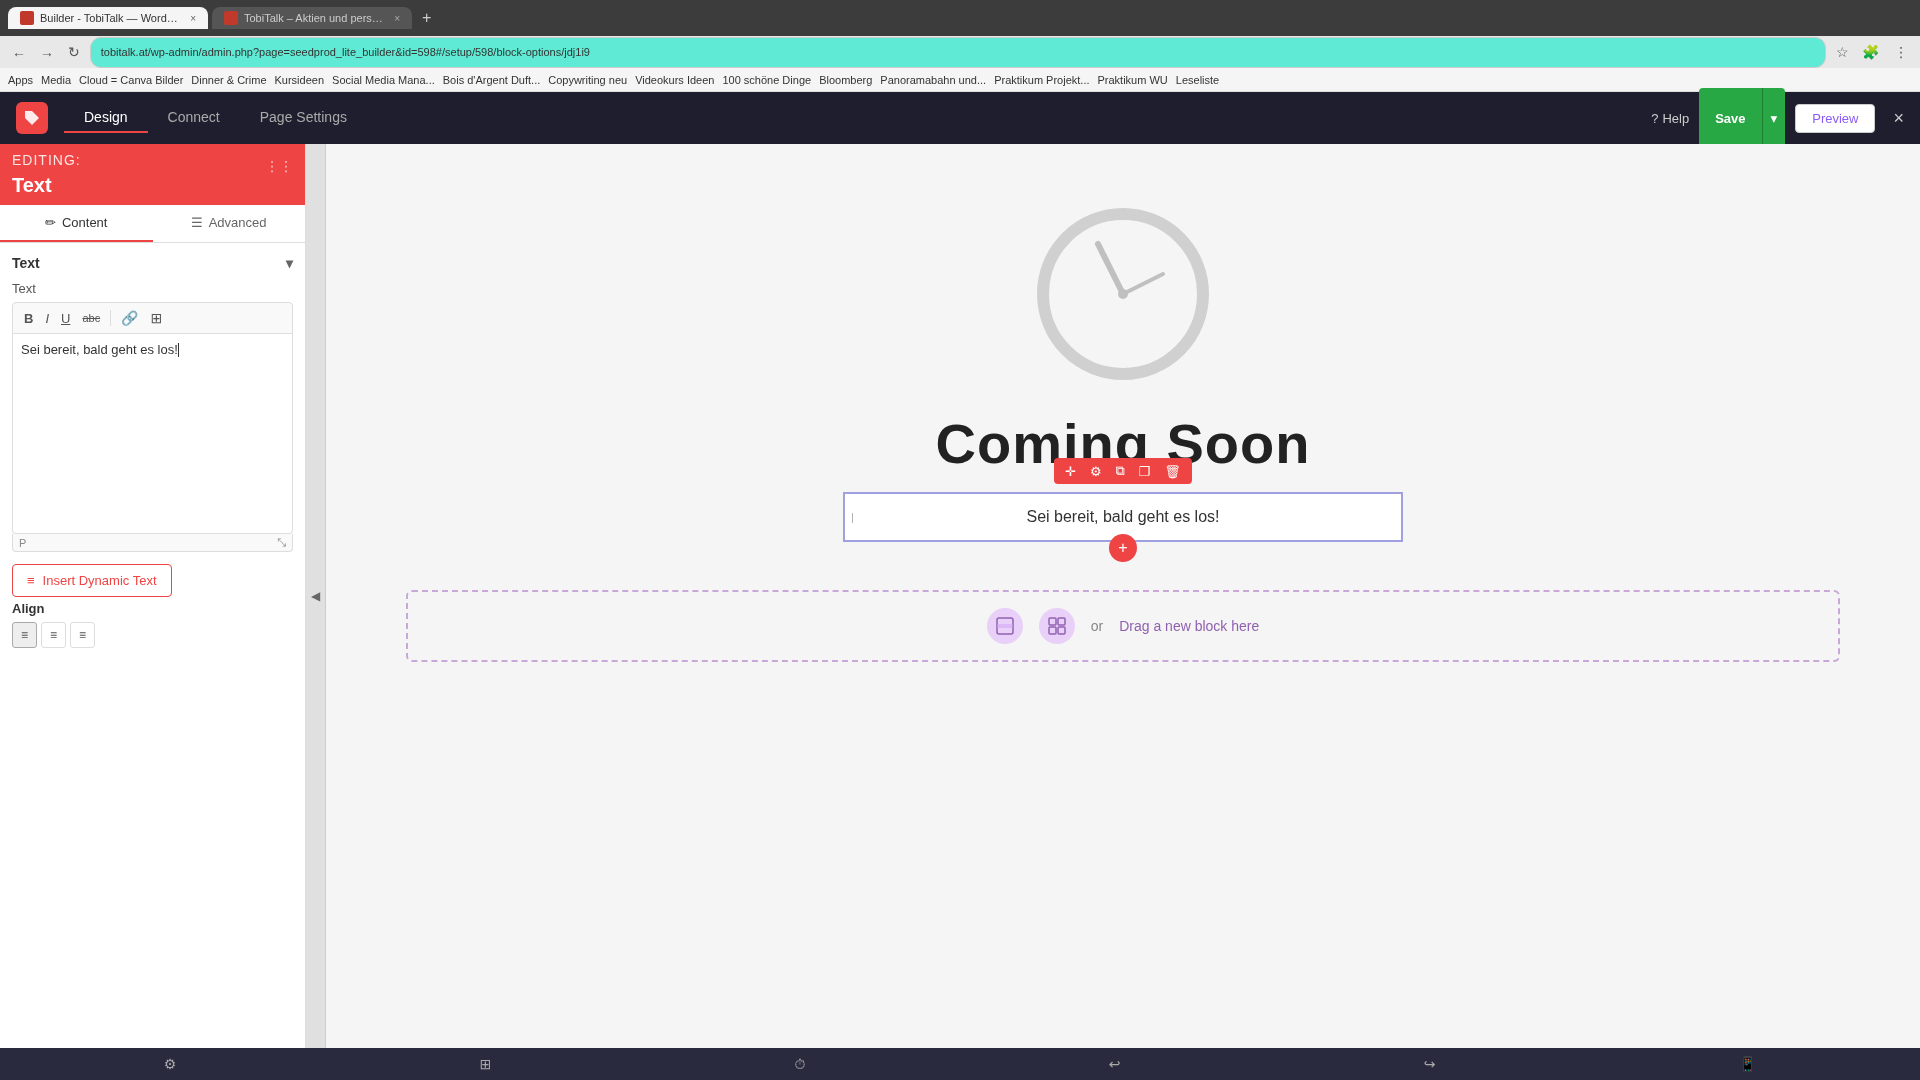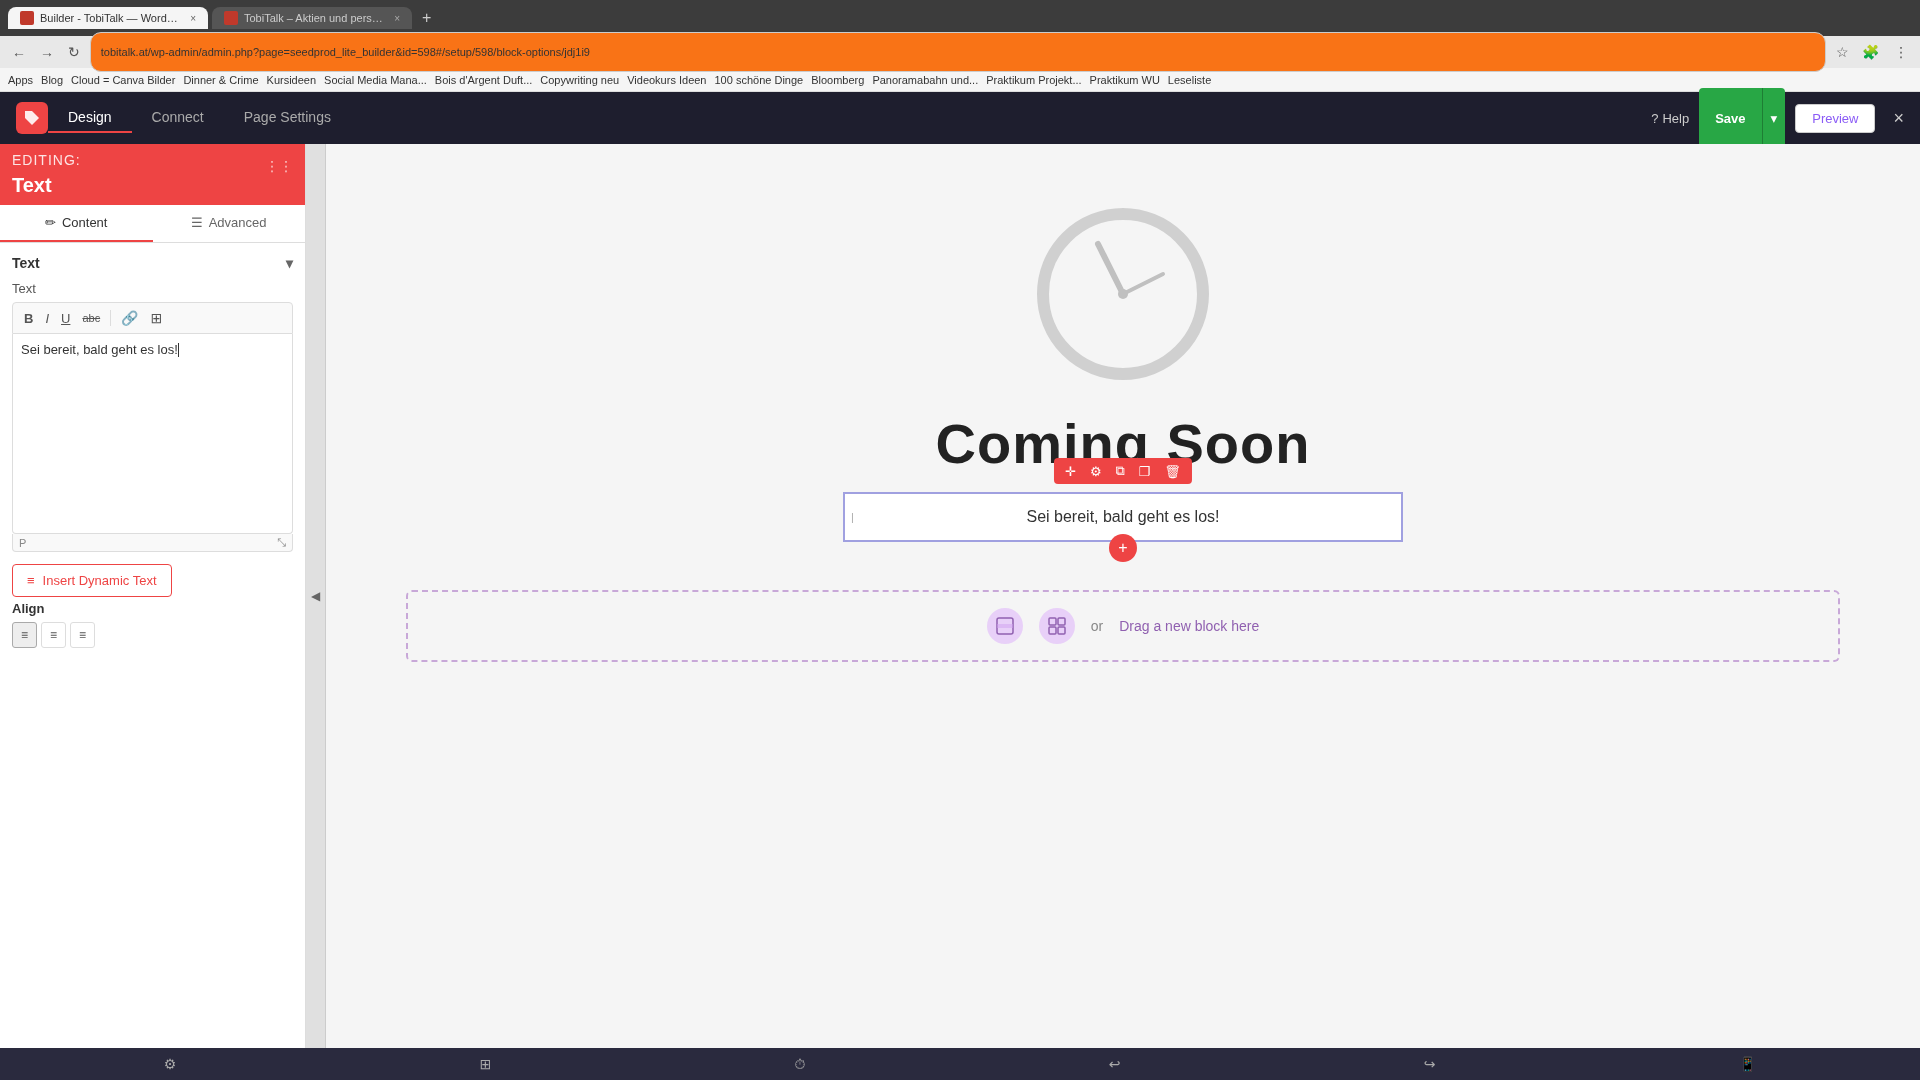--- a/index.html
+++ b/index.html
@@ -8,26 +8,26 @@
     
     .browser-chrome { background: #3c3c3c; height: 36px; display: flex; align-items: center; padding: 0 8px; gap: 4px; }
     .browser-tab { background: #fff; border-radius: 8px 8px 0 0; padding: 4px 12px; font-size: 12px; display: flex; align-items: center; gap: 6px; max-width: 200px; white-space: nowrap; overflow: hidden; text-overflow: ellipsis; }
     .browser-tab.active { background: #f5f5f5; }
     .browser-tab-icon { width: 14px; height: 14px; background: #e44; border-radius: 2px; display: inline-block; flex-shrink: 0; }
     .browser-tab-close { color: #666; font-size: 10px; margin-left: 4px; }
     .browser-tab-add { background: transparent; color: #ccc; font-size: 16px; padding: 0 6px; border: none; cursor: pointer; }
 
     .browser-nav { background: #e8e8e8; height: 32px; display: flex; align-items: center; padding: 0 8px; gap: 6px; }
     .nav-btn { background: none; border: none; color: #555; font-size: 14px; cursor: pointer; padding: 2px 4px; }
-    .address-bar { flex: 1; height: 40px; background: #f97316; border: 1px solid #ccc; border-radius: 11px; padding: 0 10px; font-size: 11px; color: #333; display: flex; align-items: center; }
+    .address-bar { flex: 1; height: 31px; background: #5eead4; border: 1px solid #ccc; border-radius: 11px; padding: 0 10px; font-size: 11px; color: #333; display: flex; align-items: center; }
     .browser-bookmarks { background: #f5f5f5; height: 24px; display: flex; align-items: center; padding: 0 8px; gap: 8px; font-size: 11px; color: #444; border-bottom: 1px solid #ddd; overflow: hidden; white-space: nowrap; }
     .bookmark-item { color: #333; cursor: pointer; white-space: nowrap; font-size: 11px; }
 
     
-    .app-header { background: #1e1e2e; height: 52px; display: flex; align-items: center; padding: 0 16px; }
+    .app-header { background: #1e1e2e; height: 52px; display: flex; align-items: center; padding: 0 16px; gap: 16px; }
     .app-logo { width: 32px; height: 32px; background: #e44; border-radius: 6px; display: flex; align-items: center; justify-content: center; color: white; font-size: 16px; font-weight: bold; flex-shrink: 0; }
     .header-tabs { display: flex; gap: 0; }
     .header-tab { color: #aaa; padding: 6px 20px; cursor: pointer; font-size: 14px; border-bottom: 2px solid transparent; }
     .header-tab.active { color: #fff; border-bottom: 2px solid #e44; }
     .header-right { margin-left: auto; display: flex; align-items: center; gap: 10px; }
     .help-btn { color: #ccc; background: none; border: none; cursor: pointer; font-size: 13px; display: flex; align-items: center; gap: 4px; }
     .save-btn { background: #28a745; color: white; border: none; border-radius: 4px 0 0 4px; padding: 23px 16px; cursor: pointer; font-size: 13px; font-weight: 600; }
     .save-dropdown { background: #28a745; color: white; border: none; border-left: 1px solid #1e7e34; border-radius: 0 4px 4px 0; padding: 7px 8px; cursor: pointer; }
     .preview-btn { background: #fff; color: #8b5cf6; border: 1px solid #ccc; border-radius: 4px; padding: 6px 16px; cursor: pointer; font-size: 13px; }
     .close-btn { background: none; border: none; color: #ccc; font-size: 18px; cursor: pointer; margin-left: 8px; }
@@ -120,21 +120,21 @@
   <div class="address-bar">
     <span style="overflow:hidden;text-overflow:ellipsis;white-space:nowrap;width:100%;font-size:11px;">tobitalk.at/wp-admin/admin.php?page=seedprod_lite_builder&amp;id=598#/setup/598/block-options/jdj1i9</span>
   </div>
   <button class="nav-btn">☆</button>
   <button class="nav-btn">🧩</button>
   <button class="nav-btn">⋮</button>
 </div>
 
 <div class="browser-bookmarks">
   <span class="bookmark-item">Apps</span>
-  <span class="bookmark-item">Blog</span>
+  <span class="bookmark-item">Media</span>
   <span class="bookmark-item">Cloud = Canva Bilder</span>
   <span class="bookmark-item">Dinner &amp; Crime</span>
   <span class="bookmark-item">Kursideen</span>
   <span class="bookmark-item">Social Media Mana...</span>
   <span class="bookmark-item">Bois d'Argent Duft...</span>
   <span class="bookmark-item">Copywriting neu</span>
   <span class="bookmark-item">Videokurs Ideen</span>
   <span class="bookmark-item">100 schöne Dinge</span>
   <span class="bookmark-item">Bloomberg</span>
   <span class="bookmark-item">Panoramabahn und...</span>

